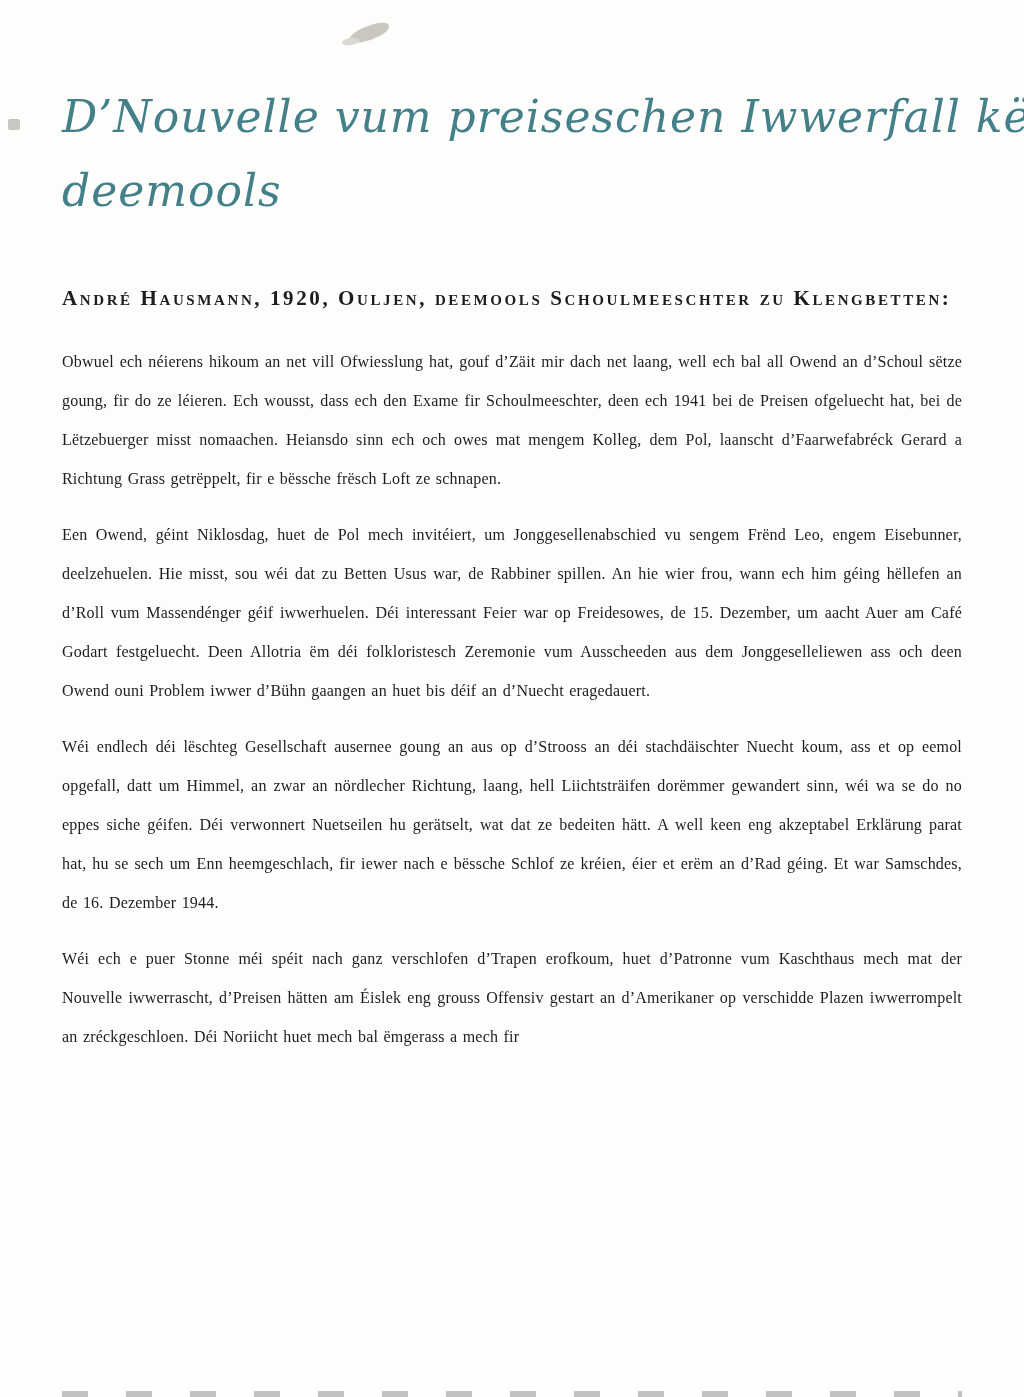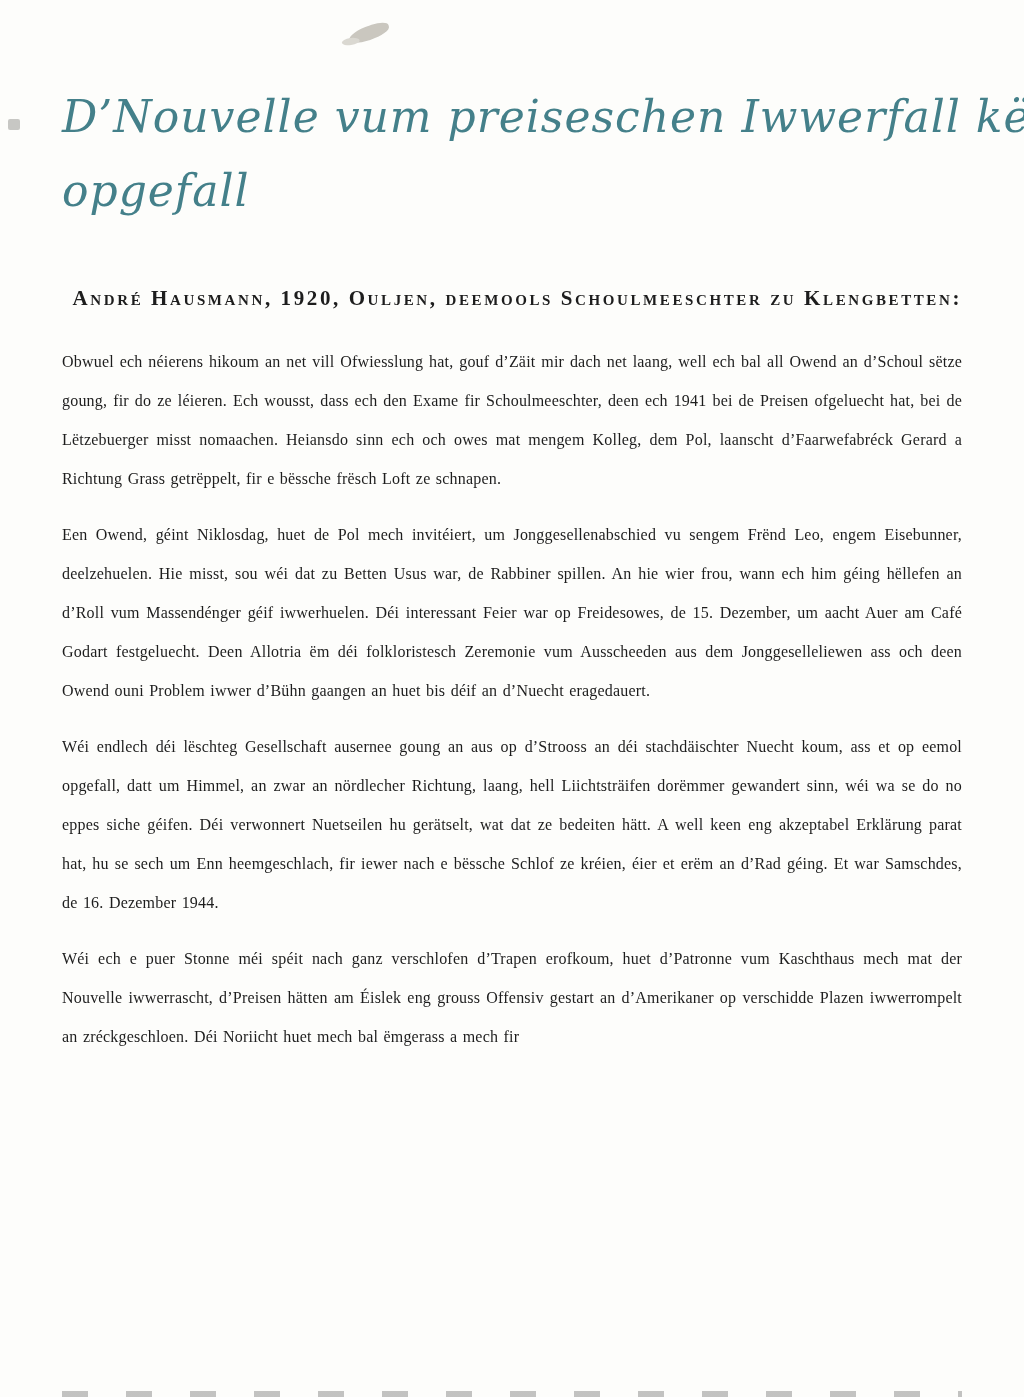--- a/index.html
+++ b/index.html
@@ -80,21 +80,20 @@
   }
   .heading {
     margin: 52px 0 0 0;
     font-family: "Liberation Serif", "DejaVu Serif", serif;
     font-weight: 700;
     font-variant: small-caps;
     letter-spacing: 2.6px;
     font-size: 21px;
     line-height: 36px;
     color: #1d1d1d;
-    text-align: right;
   }
   .body-par {
     margin: 0 0 17px 0;
     font-size: 16px;
     line-height: 39px;
     letter-spacing: 0.2px;
     word-spacing: 1.2px;
     text-align: justify;
     color: #1d1d1d;
   }
@@ -105,21 +104,21 @@
 </head>
 <body>
 
 <div class="page">
 
   <div class="smudge"></div>
   <div class="edge-dot"></div>
 
   <h1 class="title">
     <span class="title-line">D’Nouvelle vum preiseschen Iwwerfall kënnt</span>
-    <span class="title-line">opgefall</span>
+    <span class="title-line">deemools</span>
   </h1>
 
   <h2 class="heading">André Hausmann, 1920, Ouljen, deemools Schoulmeeschter zu Klengbetten:</h2>
 
   <p class="body-par first">Obwuel ech néierens hikoum an net vill Ofwiesslung hat, gouf d’Zäit mir dach net laang, well ech bal all Owend an d’Schoul sëtze goung, fir do ze léieren. Ech wousst, dass ech den Exame fir Schoulmeeschter, deen ech 1941 bei de Preisen ofgeluecht hat, bei de Lëtzebuerger misst nomaachen. Heiansdo sinn ech och owes mat mengem Kolleg, dem Pol, laanscht d’Faarwefabréck Gerard a Richtung Grass getrëppelt, fir e bëssche frësch Loft ze schnapen.</p>
 
   <p class="body-par">Een Owend, géint Niklosdag, huet de Pol mech invitéiert, um Jonggesellenabschied vu sengem Frënd Leo, engem Eisebunner, deelzehuelen. Hie misst, sou wéi dat zu Betten Usus war, de Rabbiner spillen. An hie wier frou, wann ech him géing hëllefen an d’Roll vum Massendénger géif iwwerhuelen. Déi interessant Feier war op Freidesowes, de 15. Dezember, um aacht Auer am Café Godart festgeluecht. Deen Allotria ëm déi folkloristesch Zeremonie vum Ausscheeden aus dem Jonggeselleliewen ass och deen Owend ouni Problem iwwer d’Bühn gaangen an huet bis déif an d’Nuecht eragedauert.</p>
 
   <p class="body-par">Wéi endlech déi lëschteg Gesellschaft ausernee goung an aus op d’Strooss an déi stachdäischter Nuecht koum, ass et op eemol opgefall, datt um Himmel, an zwar an nördlecher Richtung, laang, hell Liichtsträifen dorëmmer gewandert sinn, wéi wa se do no eppes siche géifen. Déi verwonnert Nuetseilen hu gerätselt, wat dat ze bedeiten hätt. A well keen eng akzeptabel Erklärung parat hat, hu se sech um Enn heemgeschlach, fir iewer nach e bëssche Schlof ze kréien, éier et erëm an d’Rad géing. Et war Samschdes, de 16. Dezember 1944.</p>
 

